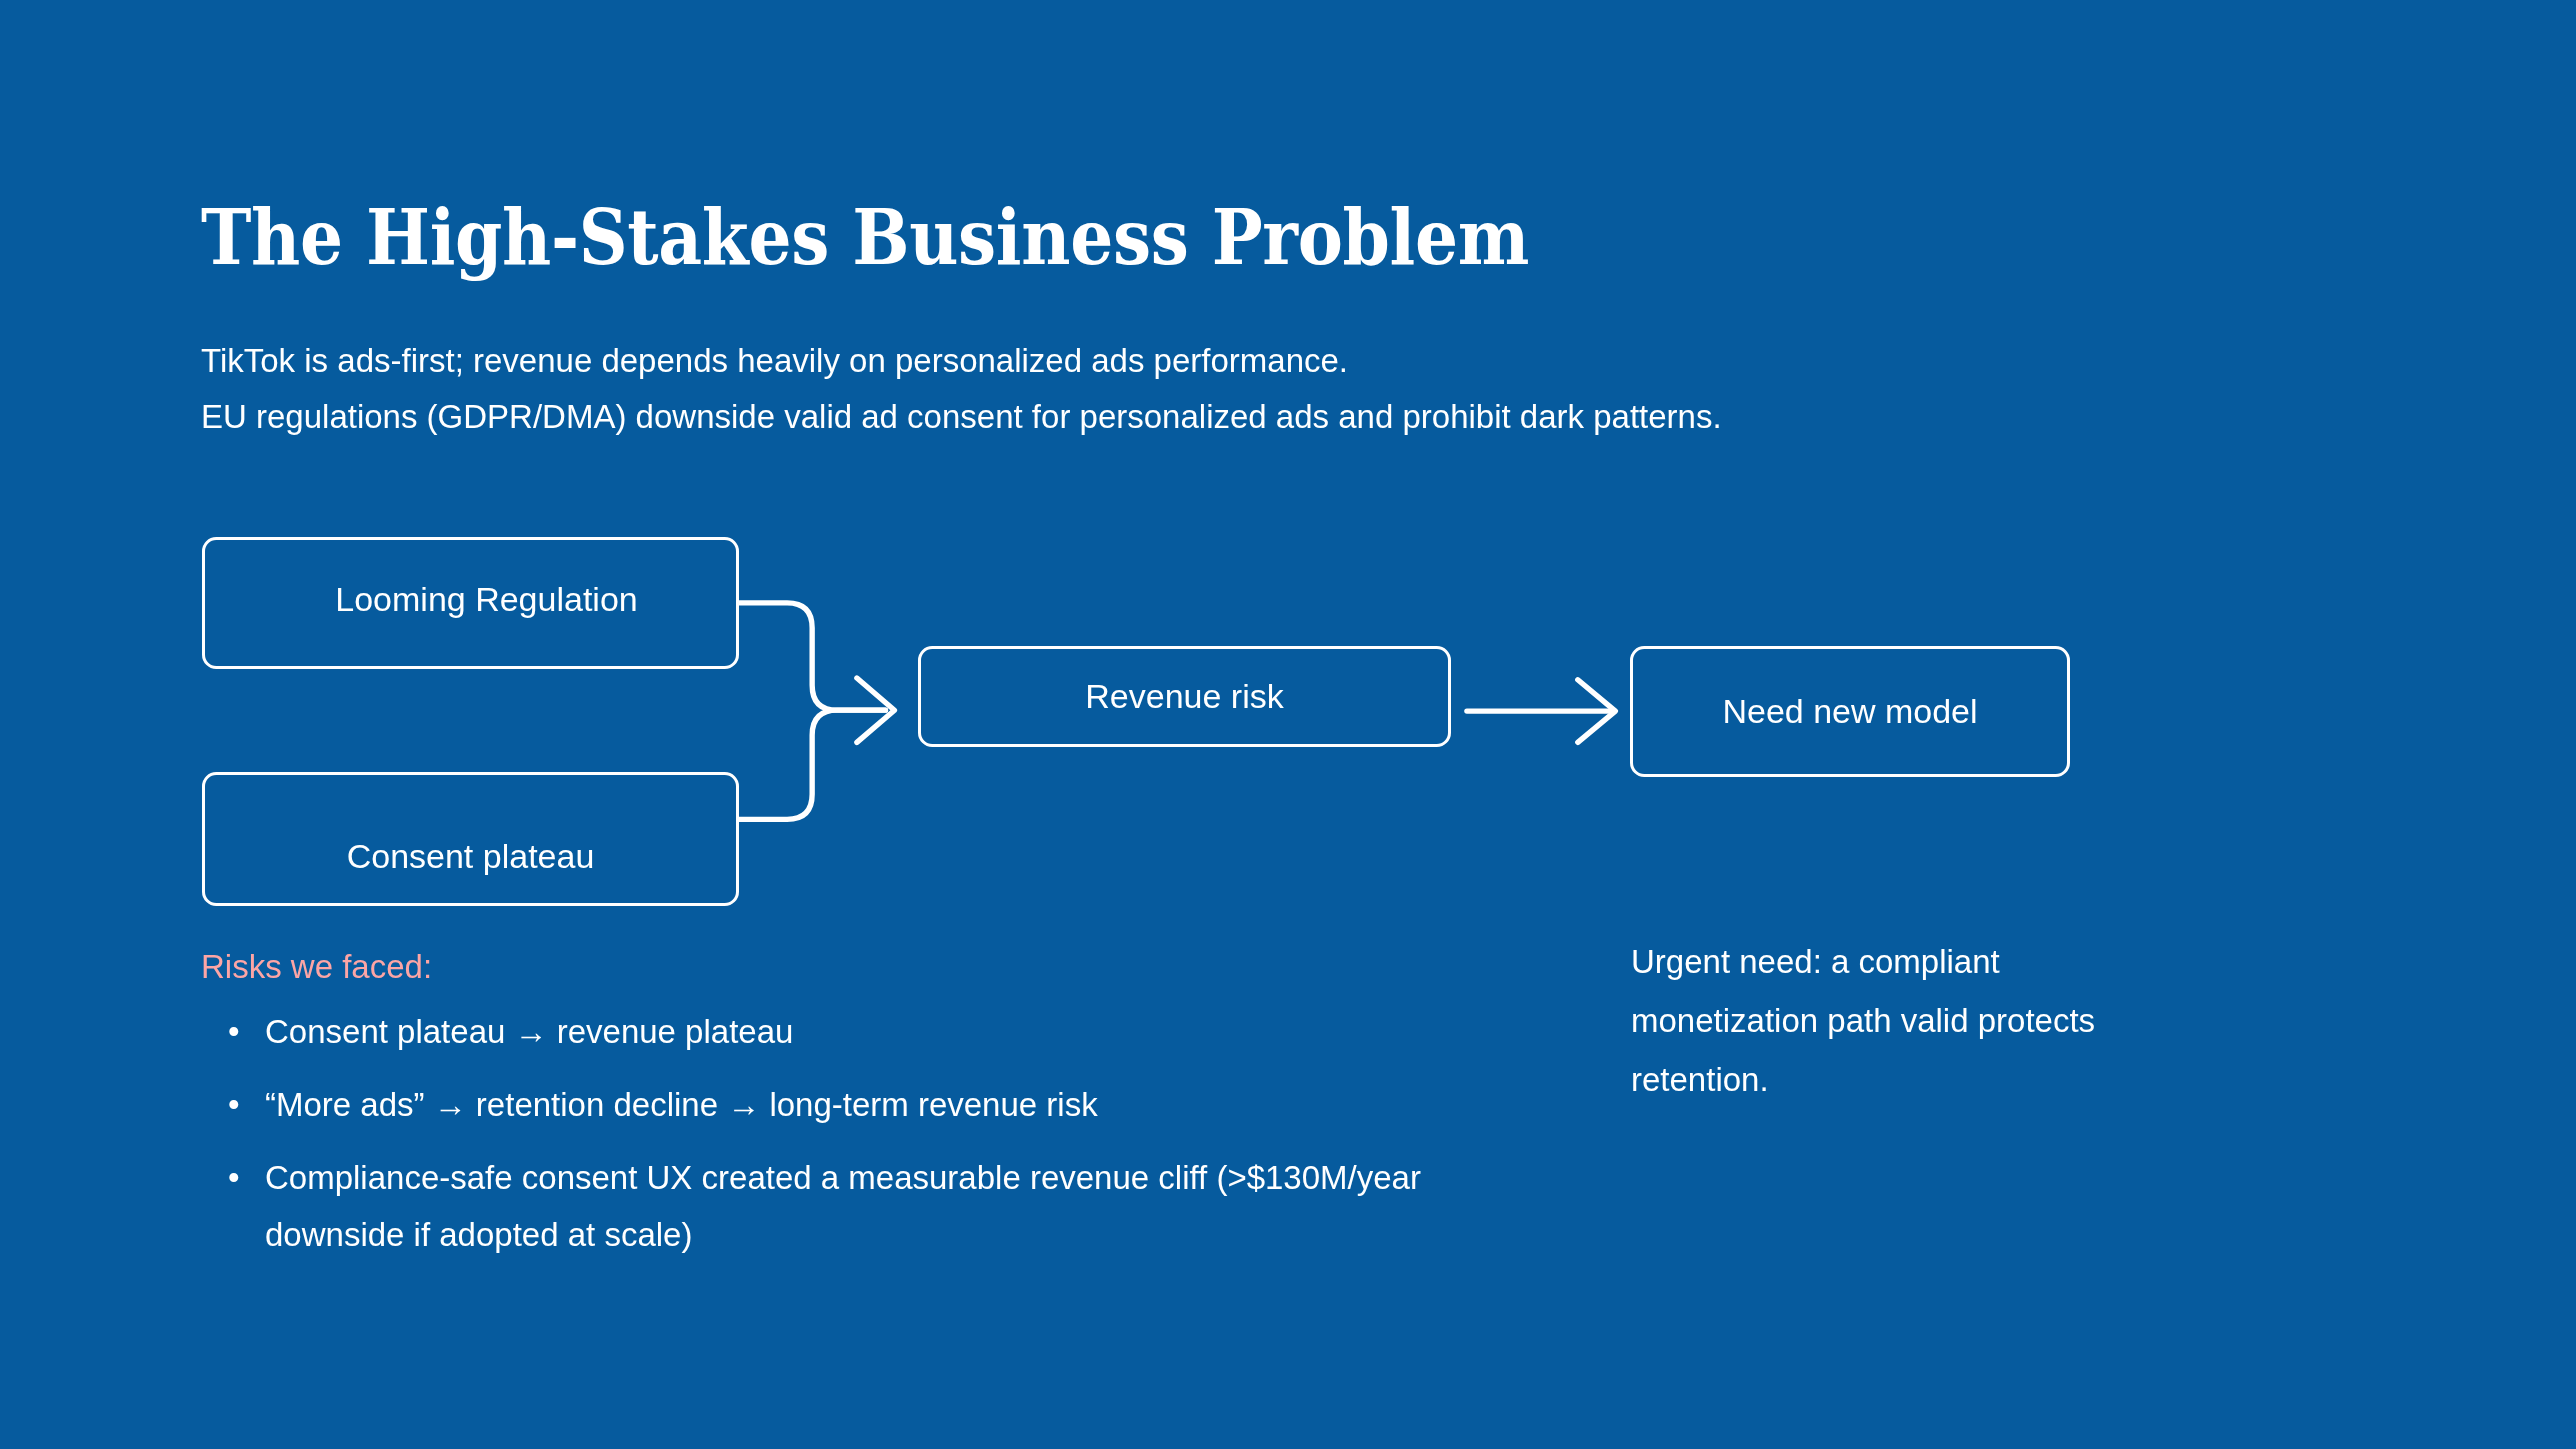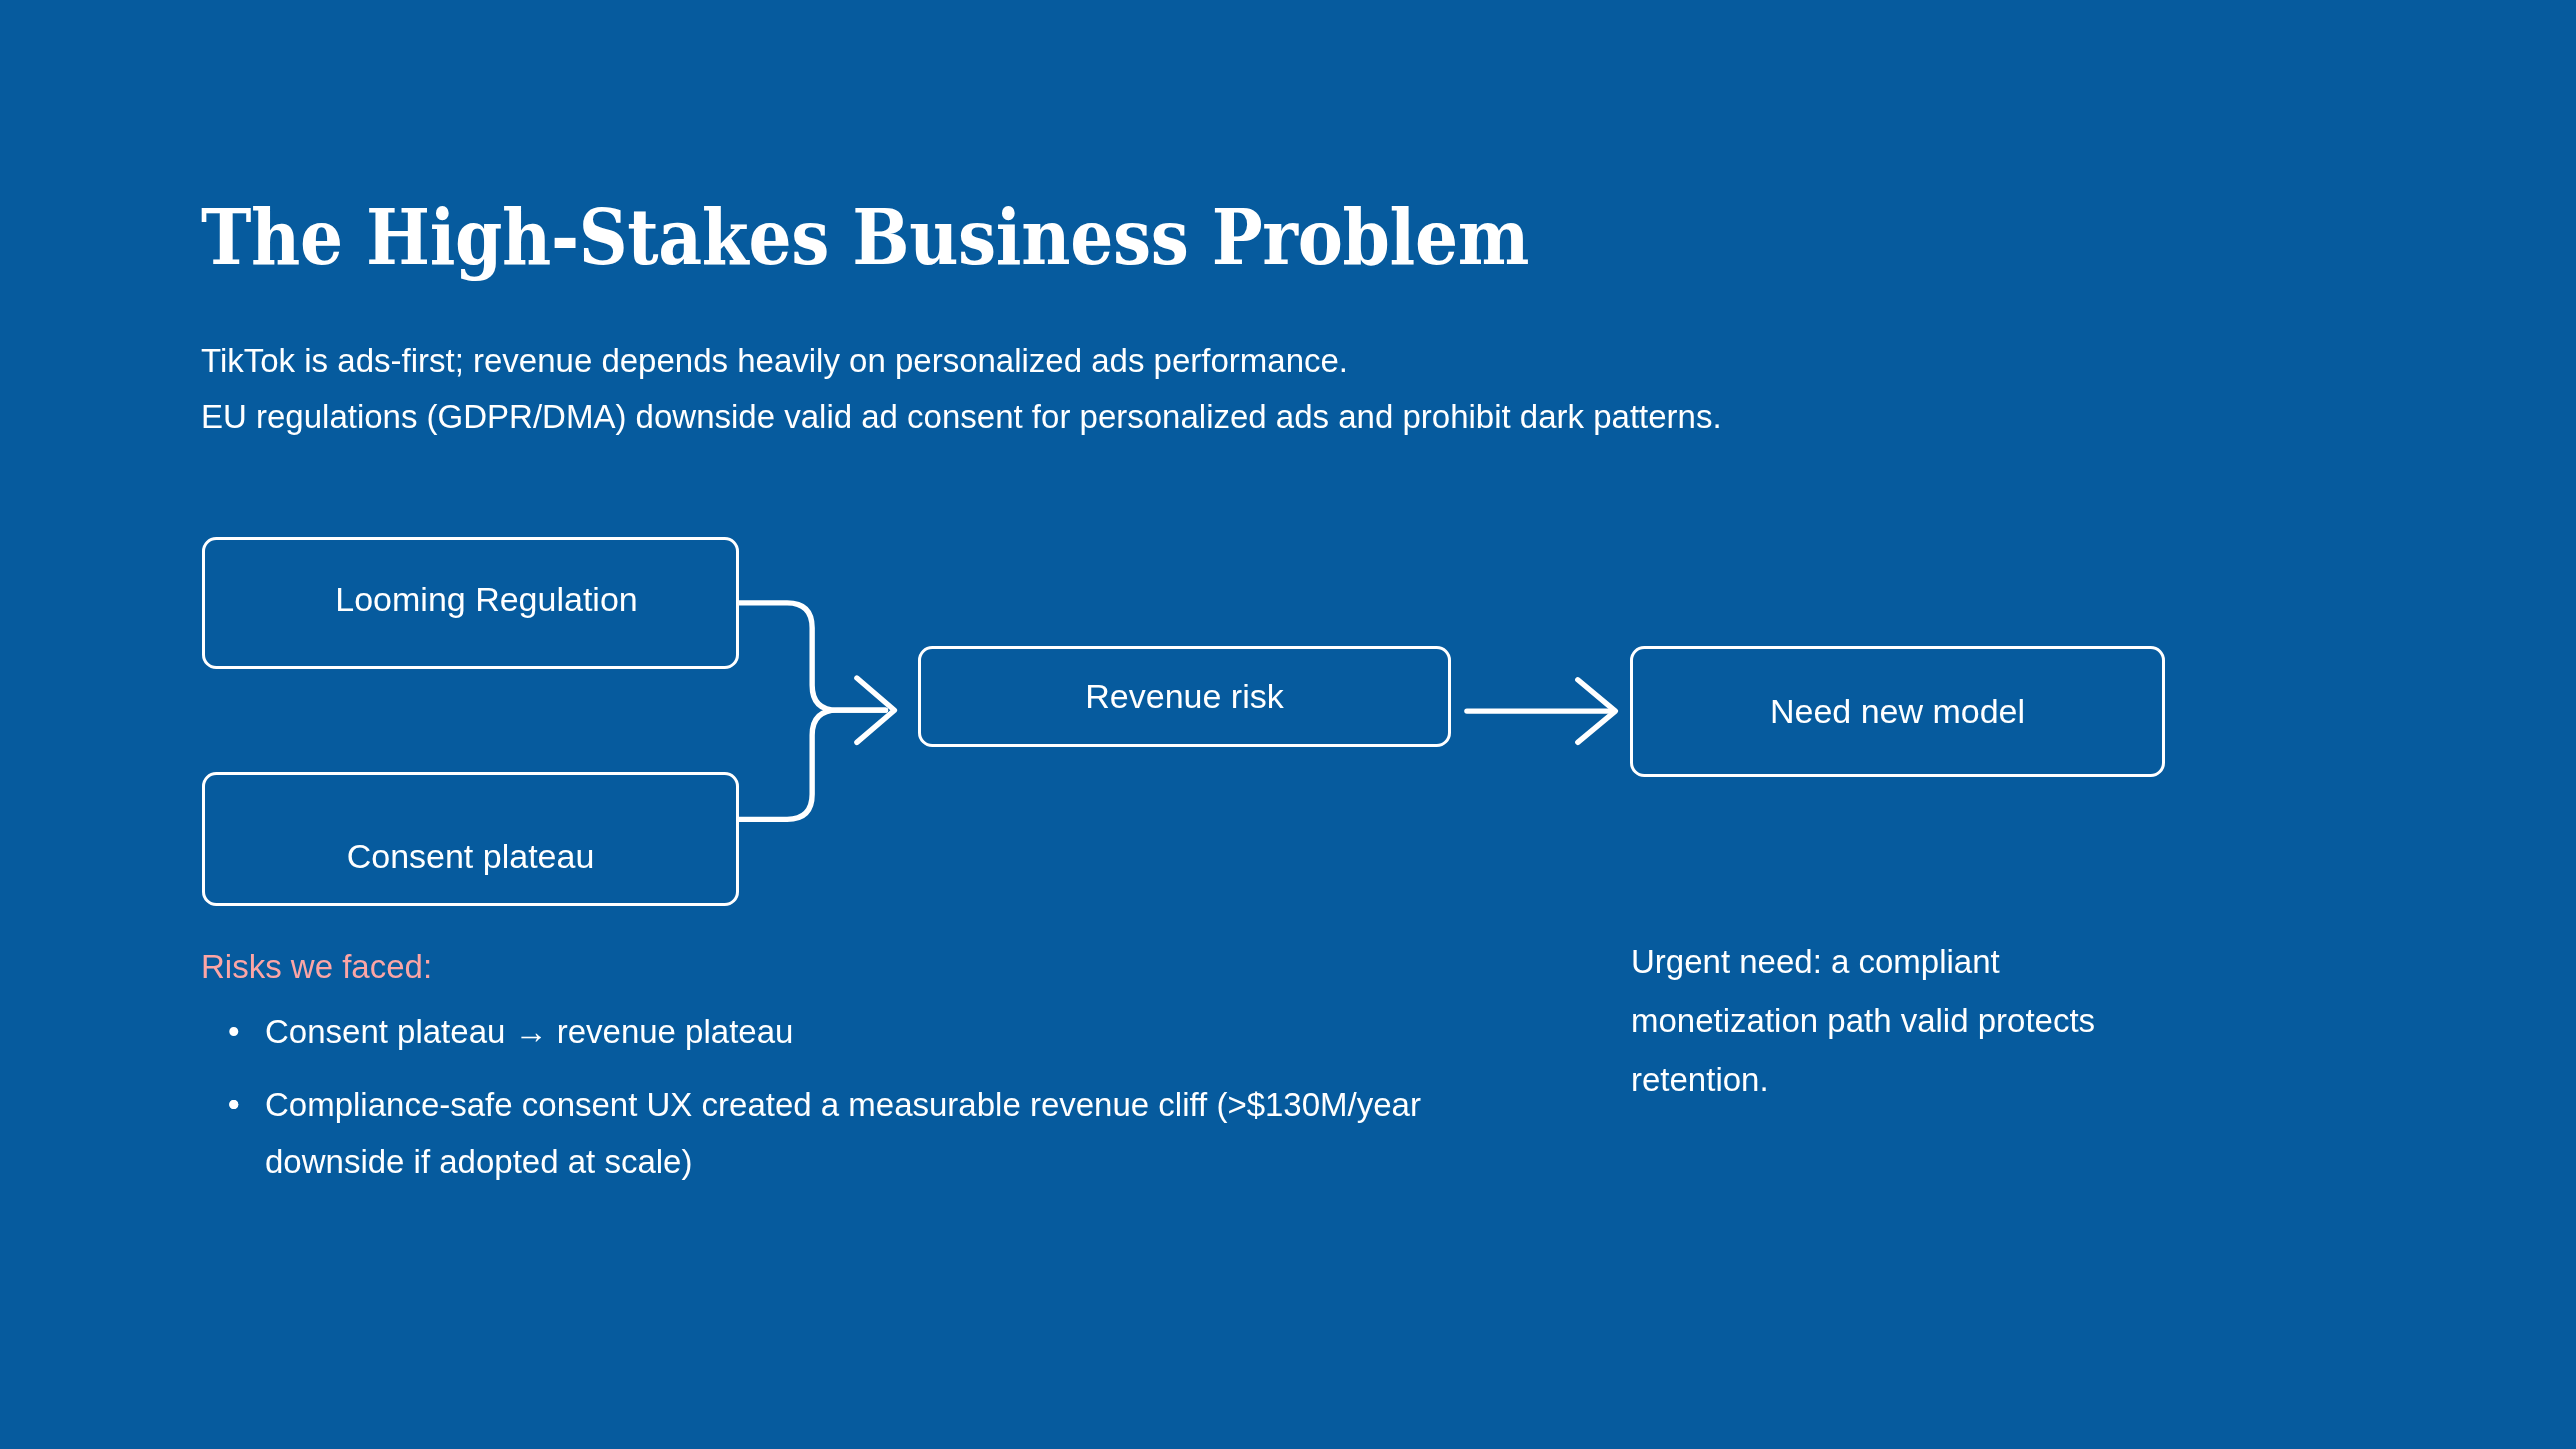--- a/index.html
+++ b/index.html
@@ -88,21 +88,21 @@
     align-items: flex-start;
   }
   #box-consent-plateau .node-label { margin-top: 61px; }
 
   #box-revenue-risk {
     left: 918px; top: 646px; width: 533px; height: 101px;
     align-items: center;
   }
 
   #box-need-new-model {
-    left: 1630px; top: 646px; width: 535px; height: 131px;
+    left: 1630px; top: 646px; width: 440px; height: 131px;
     align-items: center;
   }
 
   
   #risks {
     position: absolute;
     left: 201px;
     top: 946px;
     width: 1342px;
   }
@@ -186,20 +186,21 @@
   <div id="risks">
     <div id="risks-heading">Risks we faced:</div>
 
     <div class="risk-item">
       <span class="risk-bullet">•</span>
       <span class="risk-text">Consent plateau → revenue plateau</span>
     </div>
 
     <div class="risk-item">
       <span class="risk-bullet">•</span>
+      <span class="risk-text">“More ads” → retention decline → long-term revenue risk</span>
     </div>
 
     <div class="risk-item">
       <span class="risk-bullet">•</span>
       <span class="risk-text">Compliance-safe consent UX created a measurable revenue cliff (&gt;$130M/year downside if adopted at scale)</span>
     </div>
   </div>
 
   <div id="urgent-need">Urgent need: a compliant monetization path valid protects retention.</div>
 

